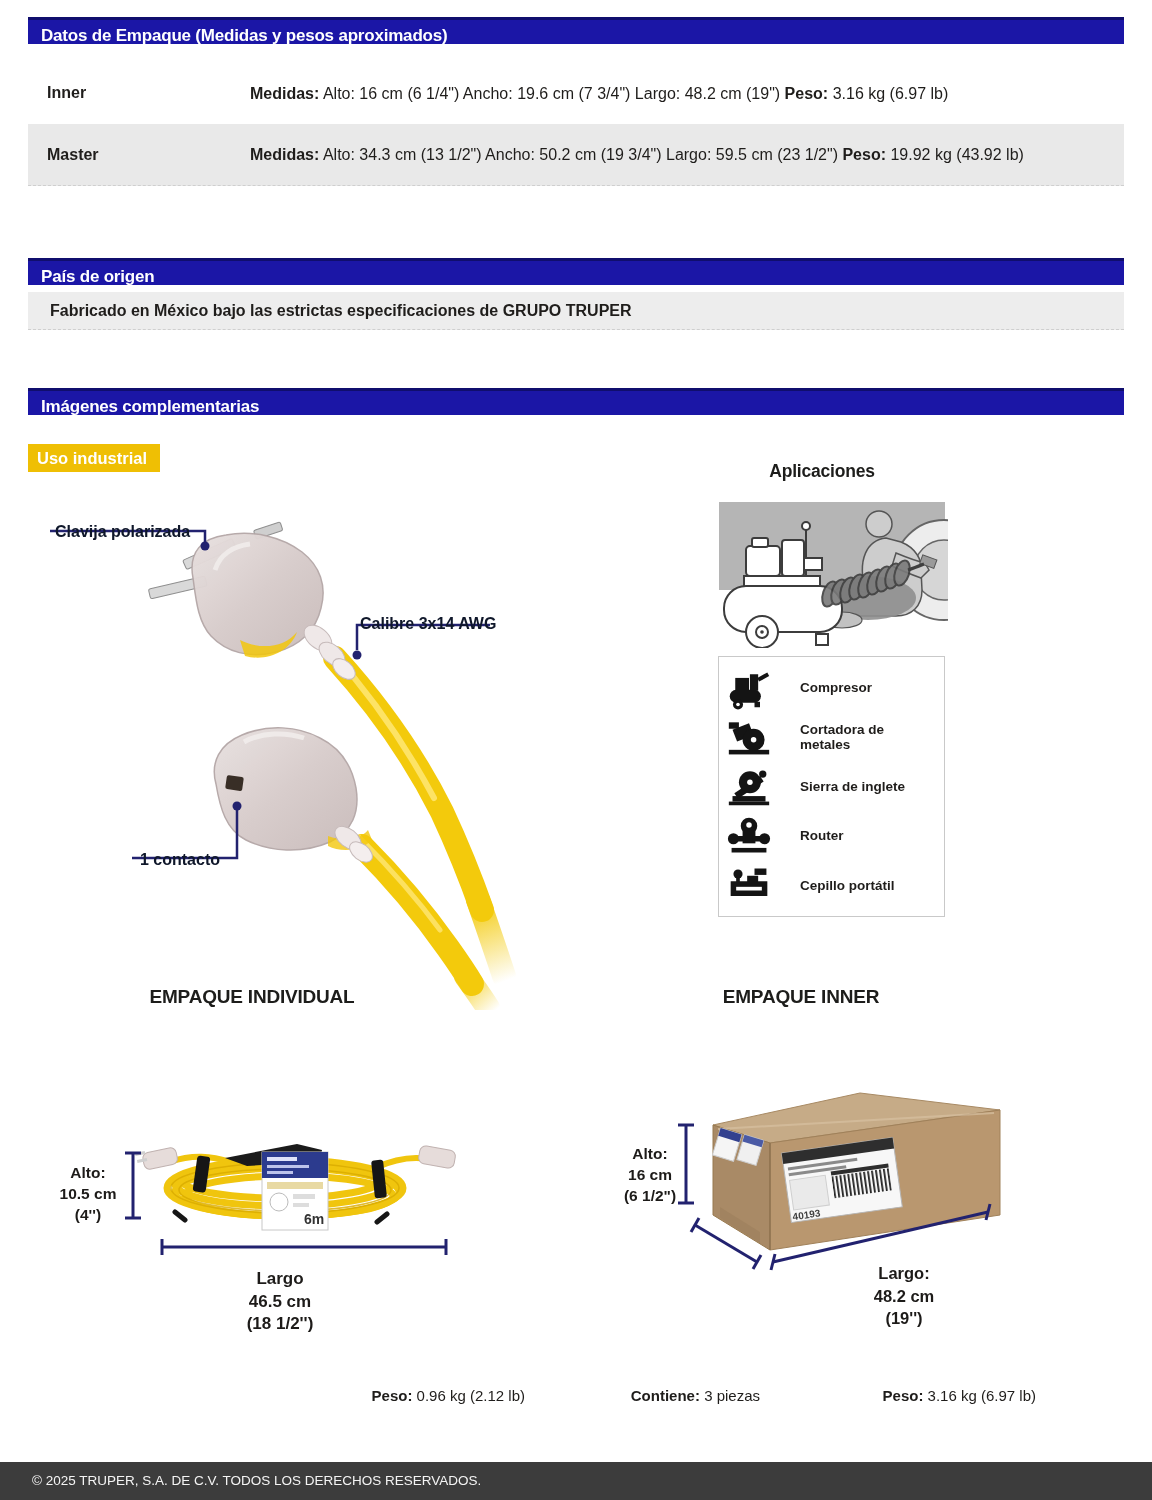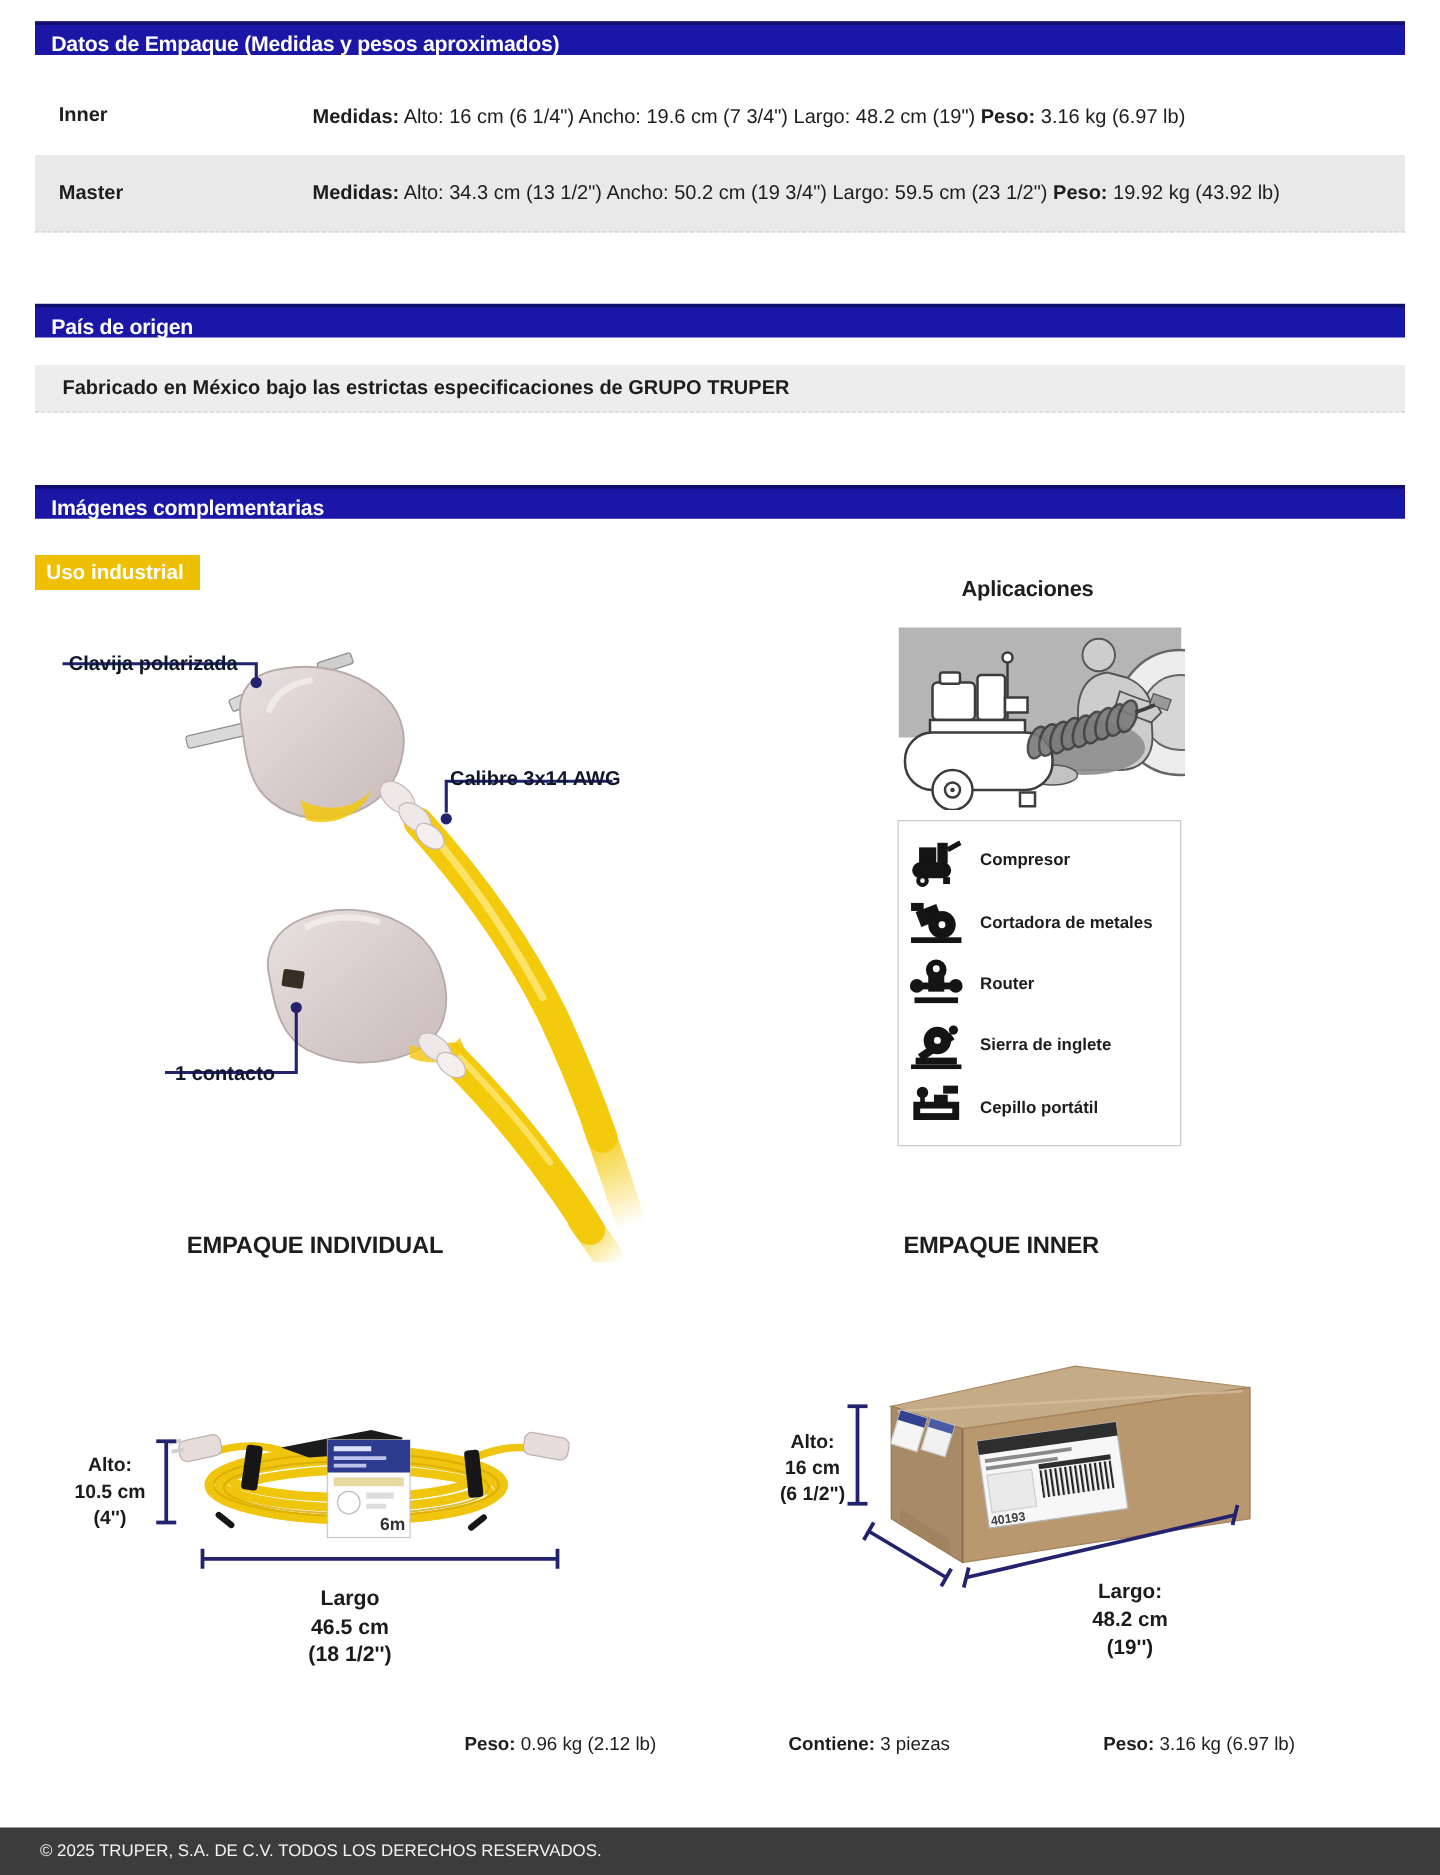--- a/index.html
+++ b/index.html
@@ -24,21 +24,21 @@
   .badge { position:absolute; left:28px; top:444px; width:132px; height:28px; background:#efbf04; }
   .badge span { display:block; line-height:28px; padding-left:9px; color:#fff; font-size:16.5px; font-weight:bold; }
 
   .callout { position:absolute; font-size:16px; font-weight:600; color:#0f172a; white-space:nowrap;margin-top:18px; }
 
   .sec-title { position:absolute; font-weight:bold; color:#1d1d1b; text-align:center; letter-spacing:-0.2px; }
 
   .app-box { position:absolute; left:718px; top:656px; width:227px; height:261px;
              background:#fff; border:1px solid #c9c9c9; display:flex; flex-direction:column;
              justify-content:space-around; padding:6px 8px; }
-  .app-item { display:flex; align-items:center; gap:13px; }
+  .app-item { display:flex; align-items:center; gap:29px; }
   .app-item svg { flex:0 0 44px; }
   .app-item .app-label { font-size:13.5px; font-weight:600; color:#1f1d1b; }
 
   .dim-label { position:absolute; text-align:center; font-weight:bold; color:#1d1b19;margin-top:12px; }
   .dim-label div { white-space:nowrap; }
   .dim-sm { font-size:15.5px; line-height:21px; }
   .dim-lg { font-size:17px; line-height:22.5px; }
 
   .cap { position:absolute; top:1387px; text-align:right; font-size:15px; color:#1f1d1b; white-space:nowrap; }
 
@@ -70,21 +70,21 @@
   <div class="pack-row" style="top:124px; height:62px; background:#e9e9e9; border-bottom:1px dashed #cfcfcf">
     <div class="cell-label">Master</div>
     <div class="cell-text">
       <span class="b">Medidas:</span>
       <span>Alto: 34.3 cm (13 1/2") Ancho: 50.2 cm (19 3/4") Largo: 59.5 cm (23 1/2")</span>
       <span class="b">Peso:</span>
       <span>19.92 kg (43.92 lb)</span>
     </div>
   </div>
 
-  <div class="bar" style="top:243px">
+  <div class="bar" style="top:258px">
     <span>País de origen</span>
   </div>
   <div class="origin-box">
     <span>Fabricado en México bajo las estrictas especificaciones de GRUPO TRUPER</span>
   </div>
 
   <div class="bar" style="top:388px">
     <span>Imágenes complementarias</span>
   </div>
 
@@ -217,48 +217,48 @@
             <rect x="2" y="8" width="11" height="7"></rect>
             <circle cx="29" cy="27" r="12"></circle>
           </g>
         <circle cx="29" cy="27" r="3" fill="#fff"></circle>
       </svg>
       <span class="app-label">Cortadora de metales</span>
     </div>
     <div class="app-item">
       <svg width="44" height="44" viewBox="0 0 48 48" style="position:static">
         <g fill="#141414">
+            <rect x="2" y="41" width="44" height="4"></rect>
+            <rect x="6" y="35" width="36" height="6"></rect>
+            <path d="M8 32 L36 13 L40 19 L12 38 Z"></path>
+            <circle cx="25" cy="20" r="12"></circle>
+            <circle cx="39" cy="11" r="4"></circle>
+          </g>
+        <circle cx="25" cy="20" r="3" fill="#fff"></circle>
+      </svg>
+      <span class="app-label">Sierra de inglete</span>
+    </div>
+    <div class="app-item">
+      <svg width="44" height="44" viewBox="0 0 48 48" style="position:static">
+        <g fill="#141414">
             <circle cx="24" cy="13" r="9"></circle>
             <rect x="17" y="13" width="14" height="19"></rect>
             <circle cx="7" cy="27" r="6"></circle>
             <circle cx="41" cy="27" r="6"></circle>
             <rect x="9" y="24" width="11" height="6"></rect>
             <rect x="28" y="24" width="11" height="6"></rect>
             <rect x="5" y="37" width="38" height="5"></rect>
           </g>
         <circle cx="24" cy="12" r="3" fill="#fff"></circle>
       </svg>
       <span class="app-label">Router</span>
     </div>
     <div class="app-item">
       <svg width="44" height="44" viewBox="0 0 48 48" style="position:static">
         <g fill="#141414">
-            <rect x="2" y="41" width="44" height="4"></rect>
-            <rect x="6" y="35" width="36" height="6"></rect>
-            <path d="M8 32 L36 13 L40 19 L12 38 Z"></path>
-            <circle cx="25" cy="20" r="12"></circle>
-            <circle cx="39" cy="11" r="4"></circle>
-          </g>
-        <circle cx="25" cy="20" r="3" fill="#fff"></circle>
-      </svg>
-      <span class="app-label">Sierra de inglete</span>
-    </div>
-    <div class="app-item">
-      <svg width="44" height="44" viewBox="0 0 48 48" style="position:static">
-        <g fill="#141414">
             <path d="M4 20 L22 20 L22 14 L34 14 L34 20 L44 20 L44 36 L4 36 Z"></path>
             <circle cx="12" cy="12" r="5"></circle>
             <rect x="10" y="12" width="4" height="9"></rect>
             <rect x="30" y="6" width="13" height="7"></rect>
           </g>
         <rect x="10" y="26" width="28" height="4" fill="#fff"></rect>
       </svg>
       <span class="app-label">Cepillo portátil</span>
     </div>
   </div>

